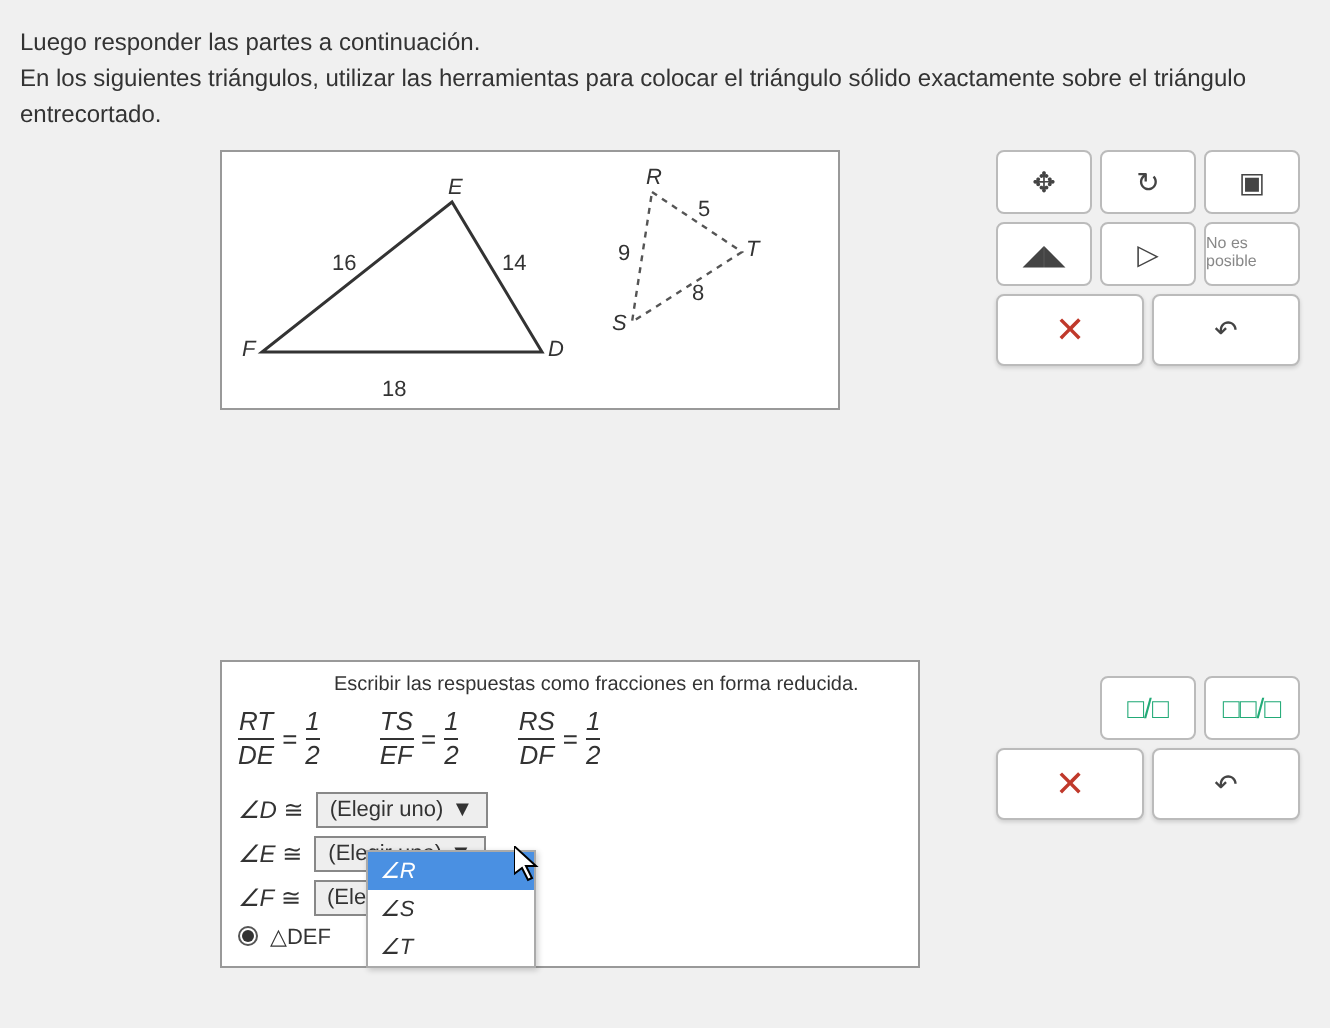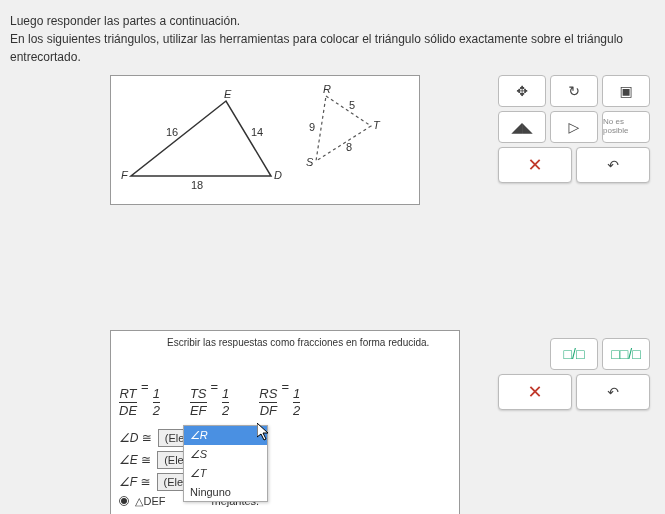--- a/index.html
+++ b/index.html
@@ -10,21 +10,21 @@
   .toolbar { position: absolute; right: 15px; top: 5px; width: 160px; }
   .tool-row { display: flex; gap: 4px; margin-bottom: 4px; justify-content: flex-end; }
   .tool-btn { width: 48px; height: 32px; border: 1px solid #bbb; border-radius: 4px; background: #fff; display: flex; align-items: center; justify-content: center; font-size: 14px; color: #444; cursor: pointer; }
   .tool-btn.small-text { font-size: 8px; color: #888; line-height: 1.1; }
   .tool-btn.red { color: #c0392b; font-size: 18px; }
   .tool-btn.wide { width: 74px; height: 36px; box-shadow: 0 1px 2px rgba(0,0,0,.15); }
   .questions { position: absolute; left: 110px; top: 260px; width: 350px; border: 1px solid #999; background: #fff; padding: 6px 8px; }
   .sec-label { font-size: 11px; }
   .sec-sub { font-size: 10px; margin-bottom: 6px; padding-left: 48px; }
   .ratios { display: flex; gap: 30px; margin: 4px 0 10px; align-items: center; }
-  .frac { display: inline-flex; flex-direction: column; align-items: center; font-size: 13px; font-style: italic; line-height: 1.1; margin-top: 33px; }
+  .frac { display: inline-flex; flex-direction: column; align-items: center; font-size: 13px; font-style: italic; line-height: 1.1; }
   .frac .line { border-top: 1px solid #333; width: 100%; height: 1px; margin: 1px 0; }
   .eq { margin: 0 4px; font-size: 13px; }
   .ratio-item { display: flex; align-items: center; }
   .angle-row { display: flex; align-items: center; gap: 6px; margin: 4px 0; font-size: 12px; }
   .dropdown { border: 1px solid #888; background: #eee; padding: 2px 6px; font-size: 11px; display: inline-flex; align-items: center; gap: 4px; cursor: pointer; }
   .dropdown-open { position: absolute; left: 183px; top: 425px; width: 85px; background: #fff; border: 1px solid #aaa; z-index: 10; box-shadow: 1px 1px 3px rgba(0,0,0,.2); }
   .dd-item { padding: 3px 6px; font-size: 11px; cursor: pointer; font-style: italic; }
   .dd-item.hl { background: #4a90e2; color: #fff; }
   .radio-row { display: flex; align-items: center; gap: 6px; margin: 2px 0; font-size: 11px; }
   .radio { width: 10px; height: 10px; border: 1px solid #555; border-radius: 50%; display: inline-block; }
@@ -50,21 +50,21 @@
   <div class="figure-box">
     <div class="tri-main">
       <svg class="svg-tri" width="150" height="85">
         <polygon points="0,80 140,80 95,5" fill="none" stroke="#333" stroke-width="1.5"></polygon>
       </svg>
       <span class="vlabel" style="left:93px;top:-8px">E</span>
       <span class="vlabel" style="left:-10px;top:73px">F</span>
       <span class="vlabel" style="left:143px;top:73px">D</span>
       <span class="vlabel" style="left:35px;top:30px;font-style:normal">16</span>
       <span class="vlabel" style="left:120px;top:30px;font-style:normal">14</span>
-      <span class="vlabel" style="left:60px;top:83px;font-style:normal">18</span>
+      <span class="vlabel" style="left:60px;top:93px;font-style:normal">18</span>
     </div>
     <div class="tri-dash">
       <svg class="svg-tri" width="80" height="80">
         <polygon points="15,5 60,35 5,70" fill="none" stroke="#555" stroke-width="1.2" stroke-dasharray="3,3"></polygon>
       </svg>
       <span class="vlabel" style="left:12px;top:-8px">R</span>
       <span class="vlabel" style="left:62px;top:28px">T</span>
       <span class="vlabel" style="left:-5px;top:65px">S</span>
       <span class="vlabel" style="left:38px;top:8px;font-style:normal">5</span>
       <span class="vlabel" style="left:35px;top:50px;font-style:normal">8</span>
@@ -164,20 +164,19 @@
       <div class="tool-btn wide">↶</div>
     </div>
   </div>
 
 </div>
 
 <div class="dropdown-open">
   <div class="dd-item hl">∠R</div>
   <div class="dd-item">∠S</div>
   <div class="dd-item">∠T</div>
-  <div class="dd-item" style="font-style:normal">Ninguno</div>
 </div>
 
 <div class="cursor-arrow">
   <svg width="14" height="18">
       <polygon points="0,0 0,14 4,11 7,17 9,16 6,10 11,10" fill="#fff" stroke="#000" stroke-width="1"></polygon>
     </svg>
 </div>
 
 </body></html>

